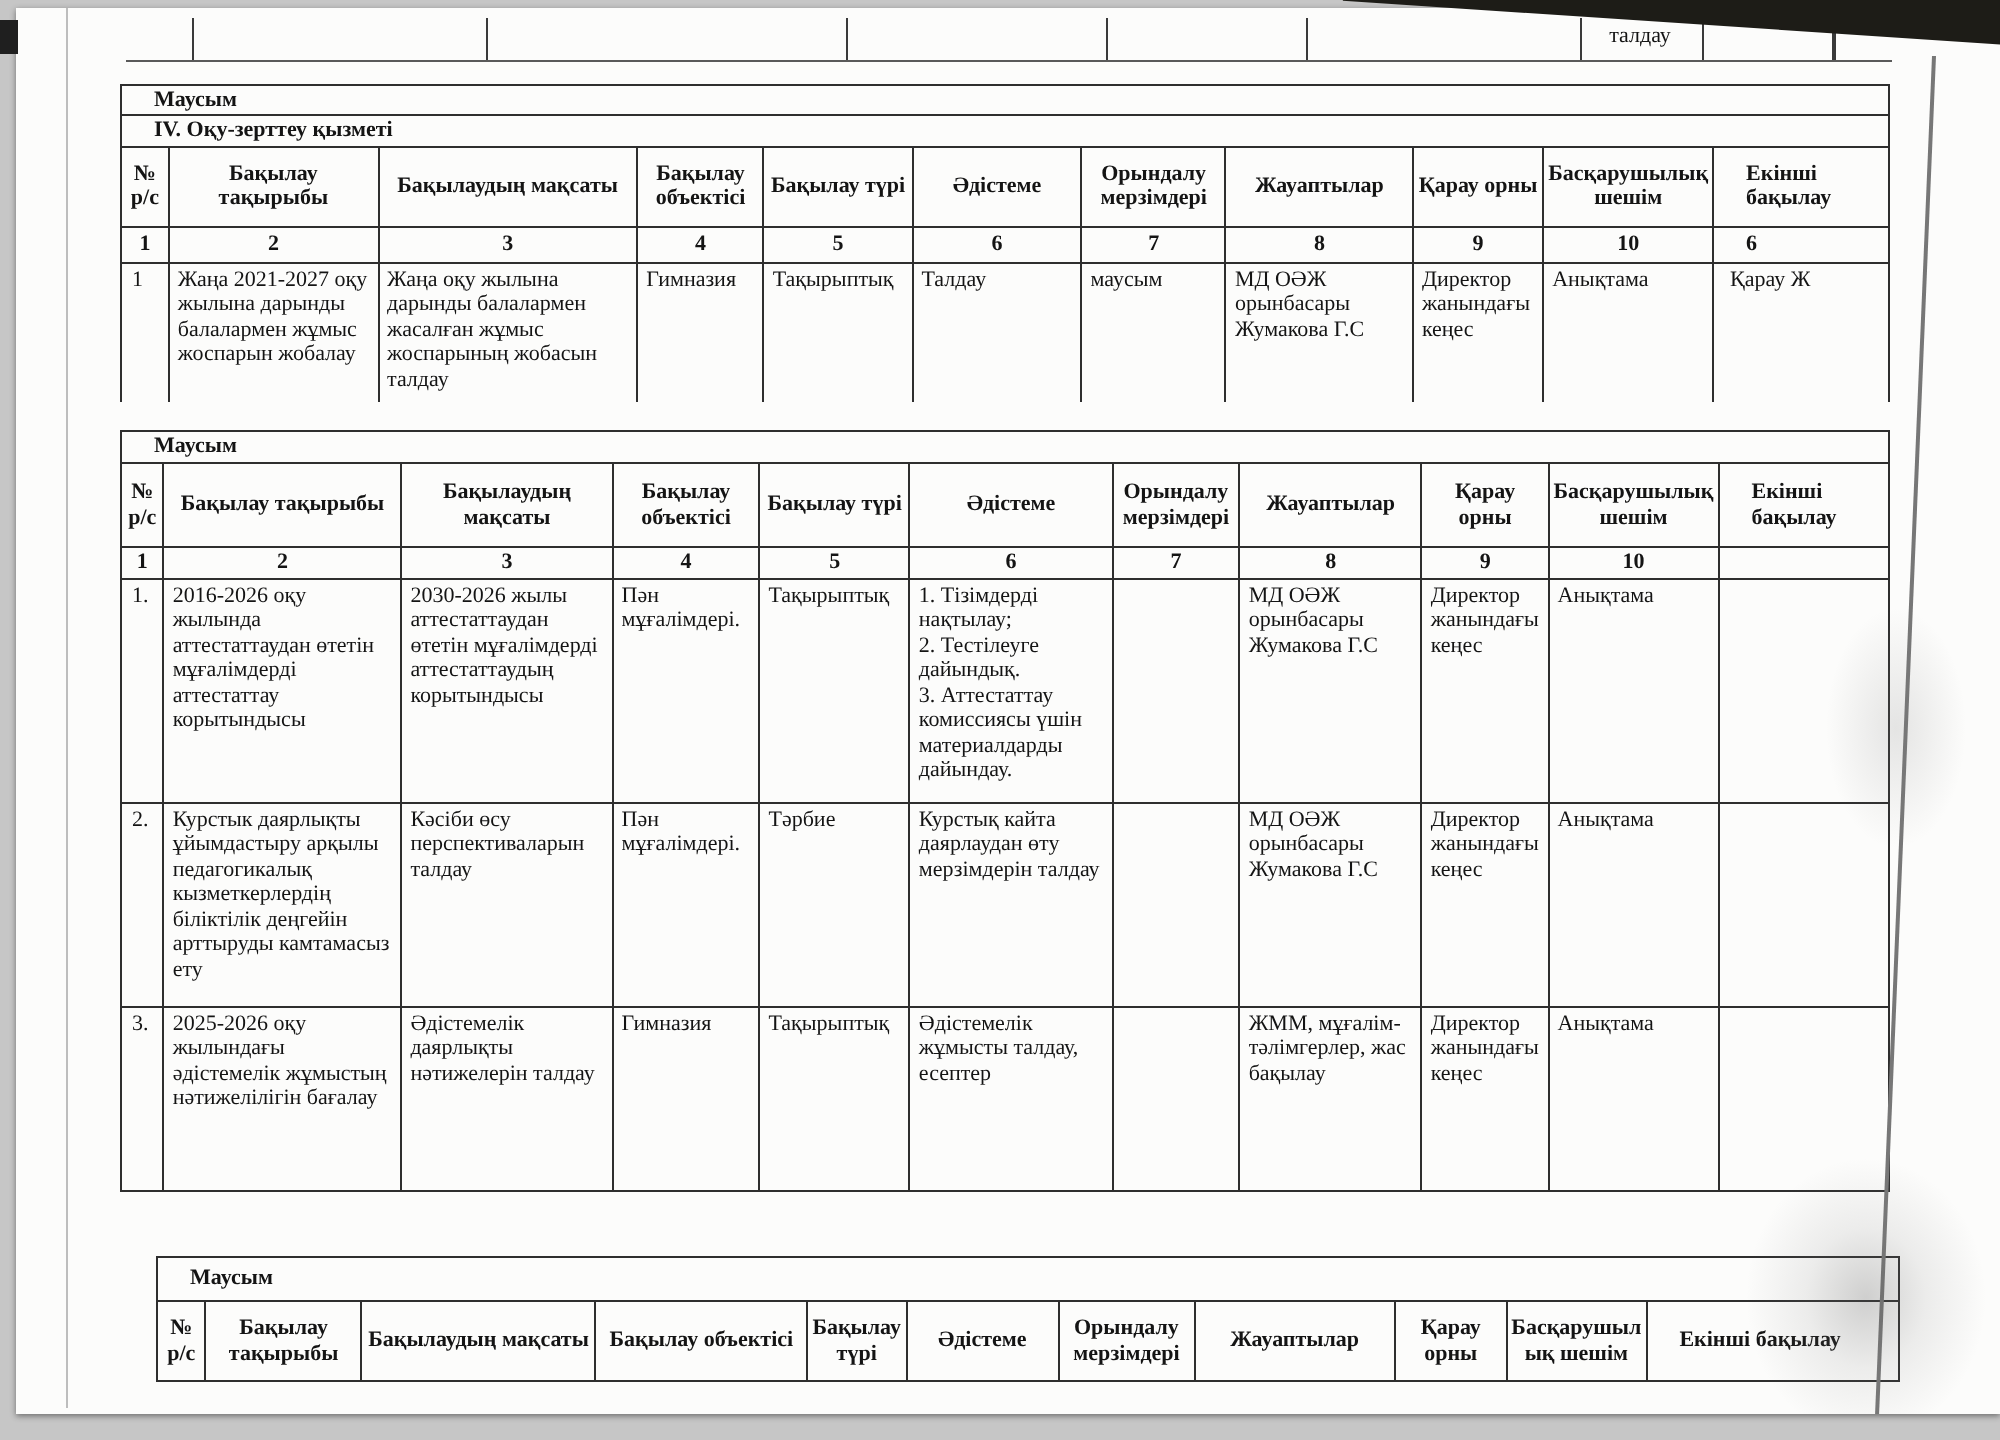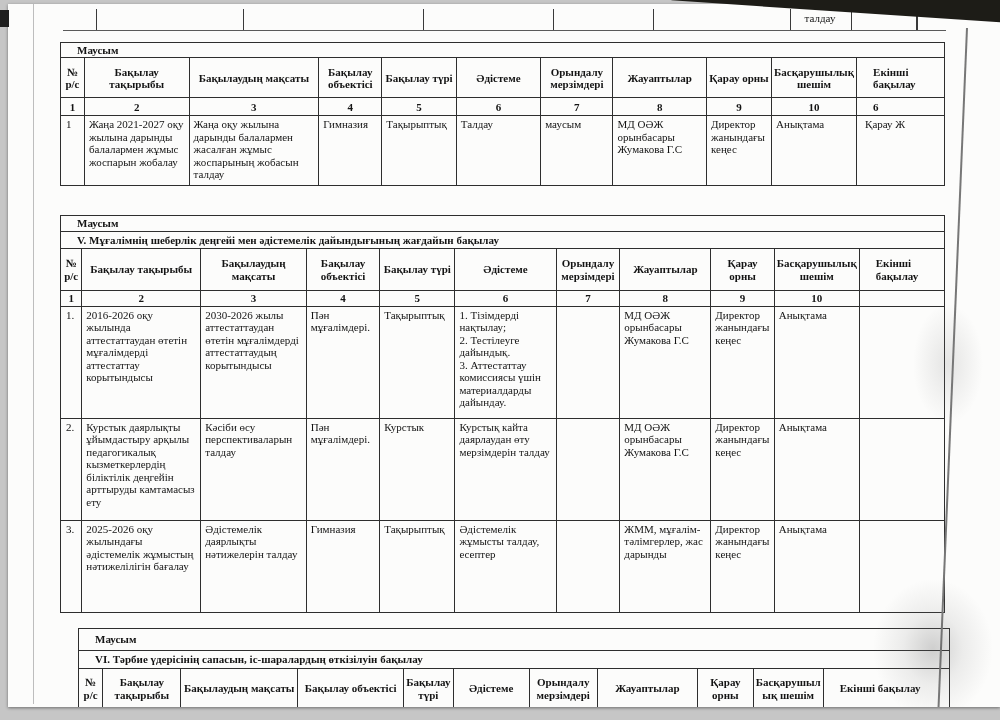--- a/index.html
+++ b/index.html
@@ -86,20 +86,23 @@
           <col style="width:76px">
           <col style="width:100px">
         <col style="width:66px">
           <col style="width:84px">
           <col style="width:95px">
       </colgroup>
       <thead>
         <tr class="t-title r-month">
             <th colspan="11">Маусым</th>
           </tr>
+        <tr class="t-title r-sec">
+            <th colspan="11">IV. Оқу-зерттеу қызметі</th>
+          </tr>
         <tr class="t-head r-head">
             <th>№ р/с</th>
             <th>Бақылау тақырыбы</th>
             <th>Бақылаудың мақсаты</th>
             <th>Бақылау объектісі</th>
             <th>Бақылау түрі</th>
             <th>Әдістеме</th>
             <th>Орындалу мерзімдері</th>
             <th>Жауаптылар</th>
             <th>Қарау орны</th>
@@ -150,23 +153,20 @@
           <col style="width:66px">
           <col style="width:100px">
         <col style="width:64px">
           <col style="width:82px">
           <col style="width:95px">
       </colgroup>
       <thead>
         <tr class="t-title r-month">
             <th colspan="11">Маусым</th>
           </tr>
-        <tr class="t-title r-sec">
-            <th colspan="11">V. Мұғалімнің шеберлік деңгейі мен әдістемелік дайындығының жағдайын бақылау</th>
-          </tr>
         <tr class="t-head r-head">
             <th>№ р/с</th>
             <th>Бақылау тақырыбы</th>
             <th>Бақылаудың мақсаты</th>
             <th>Бақылау объектісі</th>
             <th>Бақылау түрі</th>
             <th>Әдістеме</th>
             <th>Орындалу мерзімдері</th>
             <th>Жауаптылар</th>
             <th>Қарау орны</th>
@@ -201,37 +201,37 @@
             <td>МД ОӘЖ орынбасары Жумакова Г.С</td>
             <td>Директор жанындағы кеңес</td>
             <td>Анықтама</td>
             <td></td>
           </tr>
           <tr>
             <td>2.</td>
             <td>Курстык даярлықты ұйымдастыру арқылы педагогикалық кызметкерлердің біліктілік деңгейін арттыруды камтамасыз ету</td>
             <td>Кәсіби өсу перспективаларын талдау</td>
             <td>Пән мұғалімдері.</td>
-            <td>Курстык</td>
+            <td>Тәрбие</td>
             <td>Курстық кайта даярлаудан өту мерзімдерін талдау</td>
             <td></td>
             <td>МД ОӘЖ орынбасары Жумакова Г.С</td>
             <td>Директор жанындағы кеңес</td>
             <td>Анықтама</td>
             <td></td>
           </tr>
           <tr>
             <td>3.</td>
             <td>2025-2026 оқу жылындағы әдістемелік жұмыстың нәтижелілігін бағалау</td>
             <td>Әдістемелік даярлықты нәтижелерін талдау</td>
             <td>Гимназия</td>
             <td>Тақырыптық</td>
             <td>Әдістемелік жұмысты талдау, есептер</td>
             <td></td>
-            <td>ЖММ, мұғалім-тәлімгерлер, жас дарынды</td>
+            <td>ЖММ, мұғалім-тәлімгерлер, жас бақылау</td>
             <td>Директор жанындағы кеңес</td>
             <td>Анықтама</td>
             <td></td>
           </tr>
         </tbody>
     </table>
   </div>
 
   <div class="twrap" style="left:70px;top:624px;width:872px;height:80px">
     <table class="ctl" id="t6">
@@ -245,23 +245,20 @@
           <col style="width:70px">
           <col style="width:107px">
         <col style="width:60px">
           <col style="width:68px">
           <col style="width:140px">
       </colgroup>
       <thead>
         <tr class="t-title r-month">
             <th colspan="11">Маусым</th>
           </tr>
-        <tr class="t-title r-sec">
-            <th colspan="11">VI. Тәрбие үдерісінің сапасын, іс-шаралардың өткізілуін бақылау</th>
-          </tr>
         <tr class="t-head r-head">
             <th>№ р/с</th>
             <th>Бақылау тақырыбы</th>
             <th>Бақылаудың мақсаты</th>
             <th>Бақылау объектісі</th>
             <th>Бақылау түрі</th>
             <th>Әдістеме</th>
             <th>Орындалу мерзімдері</th>
             <th>Жауаптылар</th>
             <th>Қарау орны</th>

